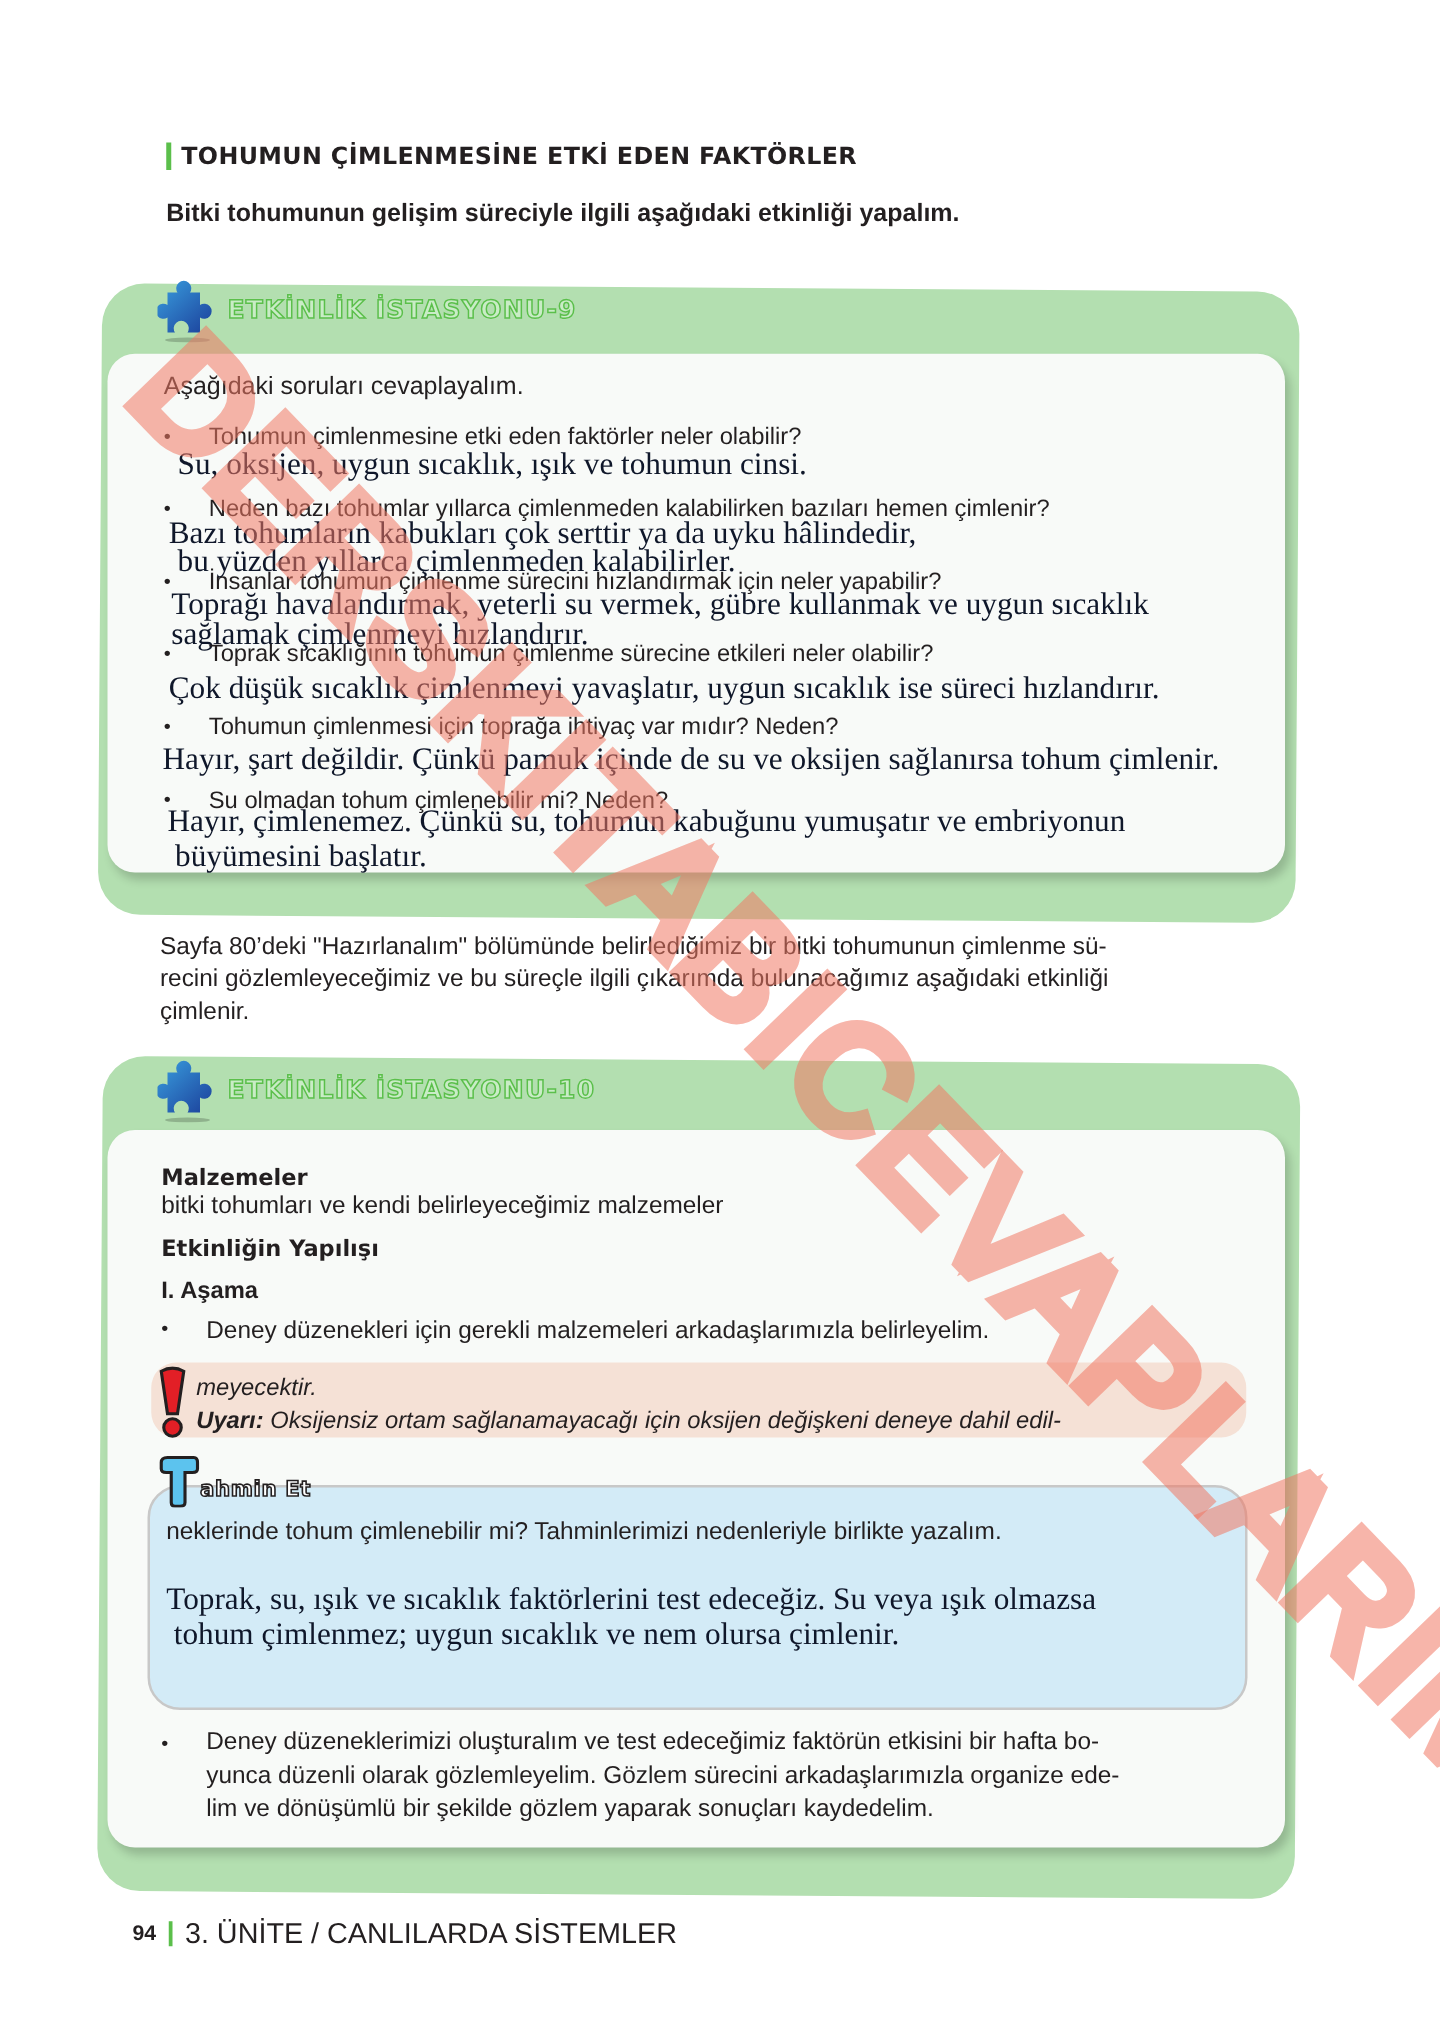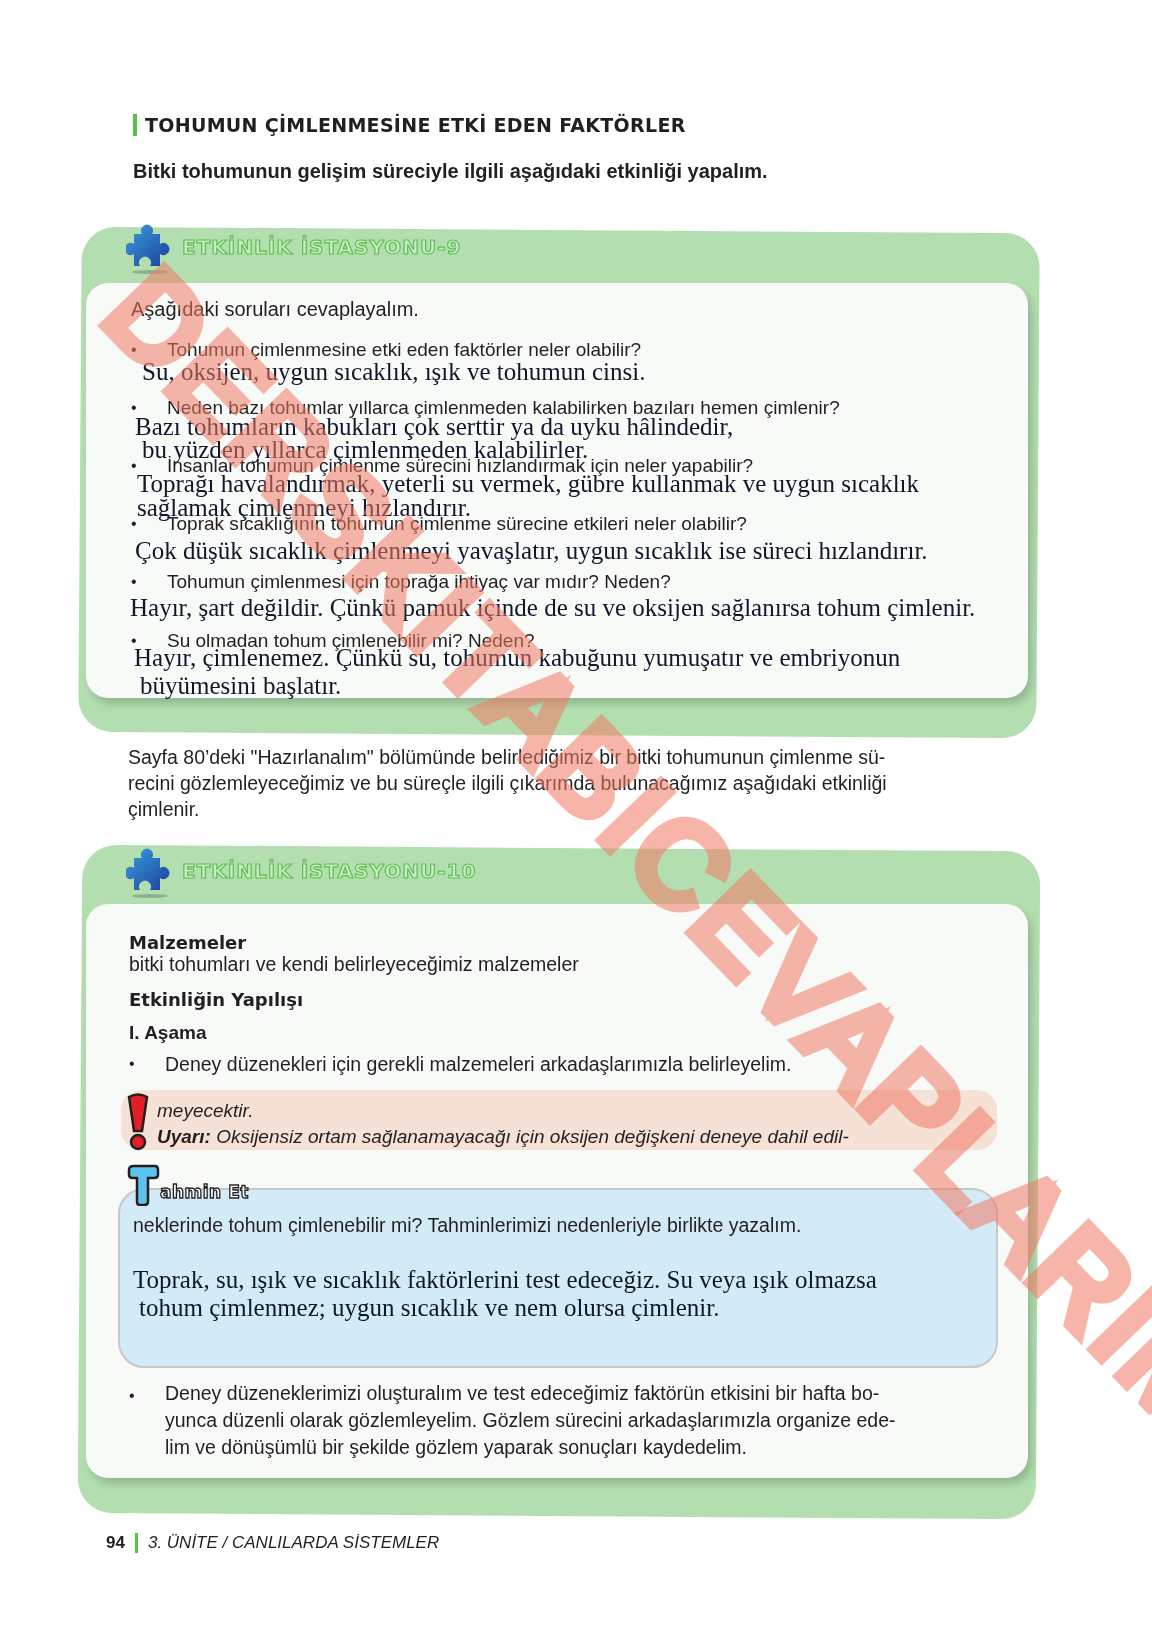--- a/index.html
+++ b/index.html
@@ -74,21 +74,21 @@
     -webkit-text-stroke: 1.3px #231f20; margin-left: 0px; margin-bottom: 4px; letter-spacing: 0.5px;
   }
   .predict-q {
     position: absolute; left: 133px; top: 1211px; width: 850px;
     font-size: 19.5px; line-height: 28px; text-align: justify;
   }
 
   .footer { position: absolute; left: 106px; top: 1533px; display: flex; align-items: center; }
   .page-num { font-weight: bold; font-size: 17px; }
   .footer-sep { width: 3px; height: 20px; background: #5bbf4b; margin: 0 10px; }
-  .footer-text { font-size: 17px; font-style: italic; }
+  .footer-text { font-size: 23px; }
 
   .watermark {
     position: absolute; left: -70px; top: 690px; transform: rotate(46deg); transform-origin: center;
     font-family: "Liberation Sans", sans-serif; font-size: 118px; letter-spacing: 6px;
     color: transparent; -webkit-text-stroke: 12px rgba(240,120,100,0.55);
     white-space: nowrap; pointer-events: none; width: 1300px; text-align: center;
   }
 </style>
 </head>
 <body>

